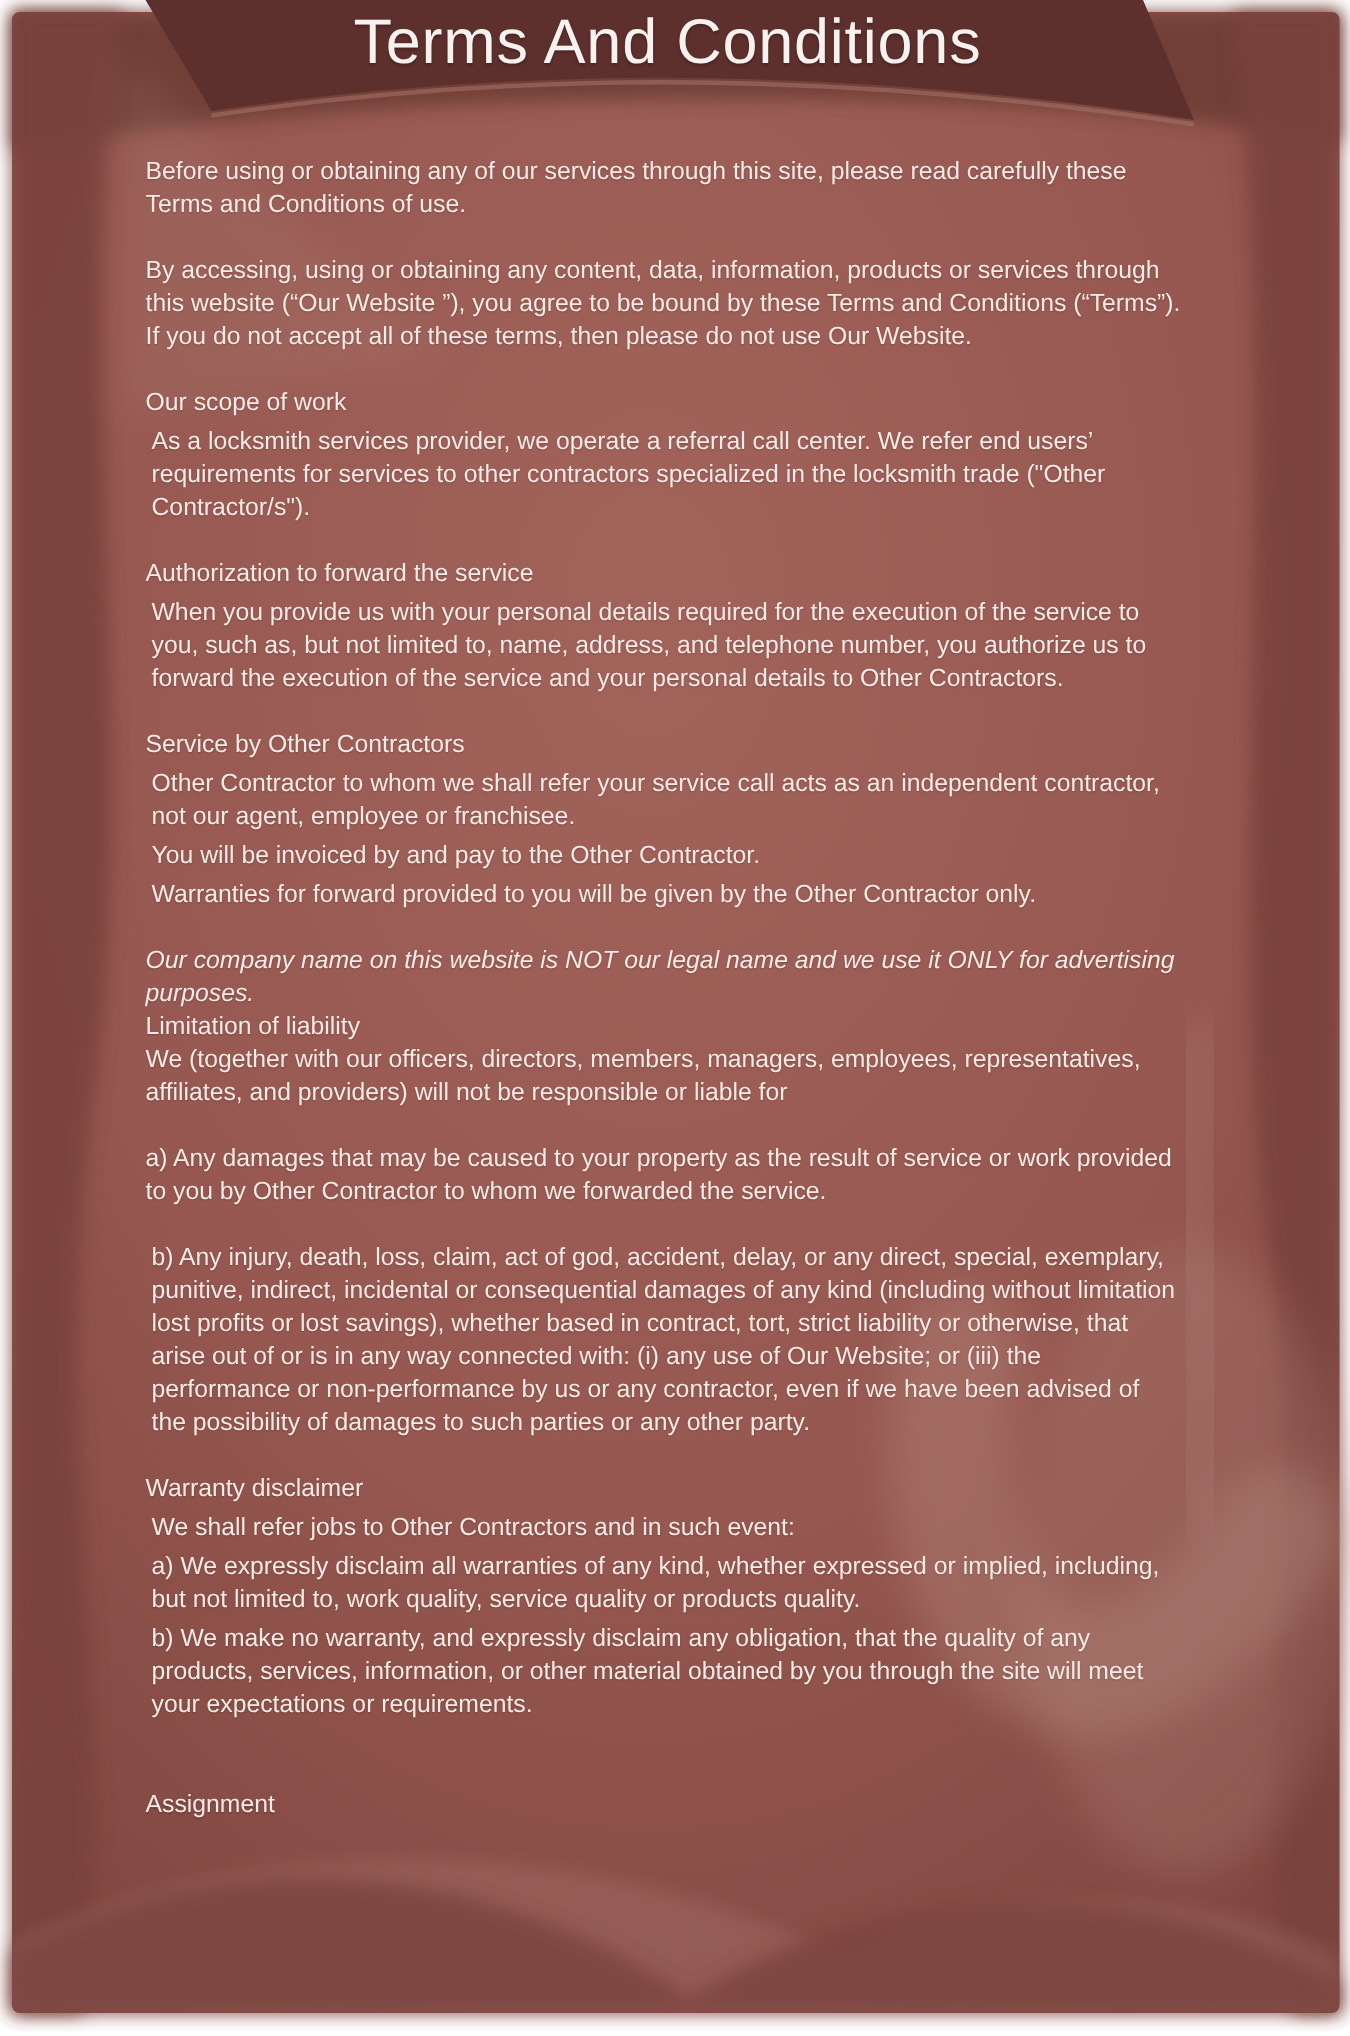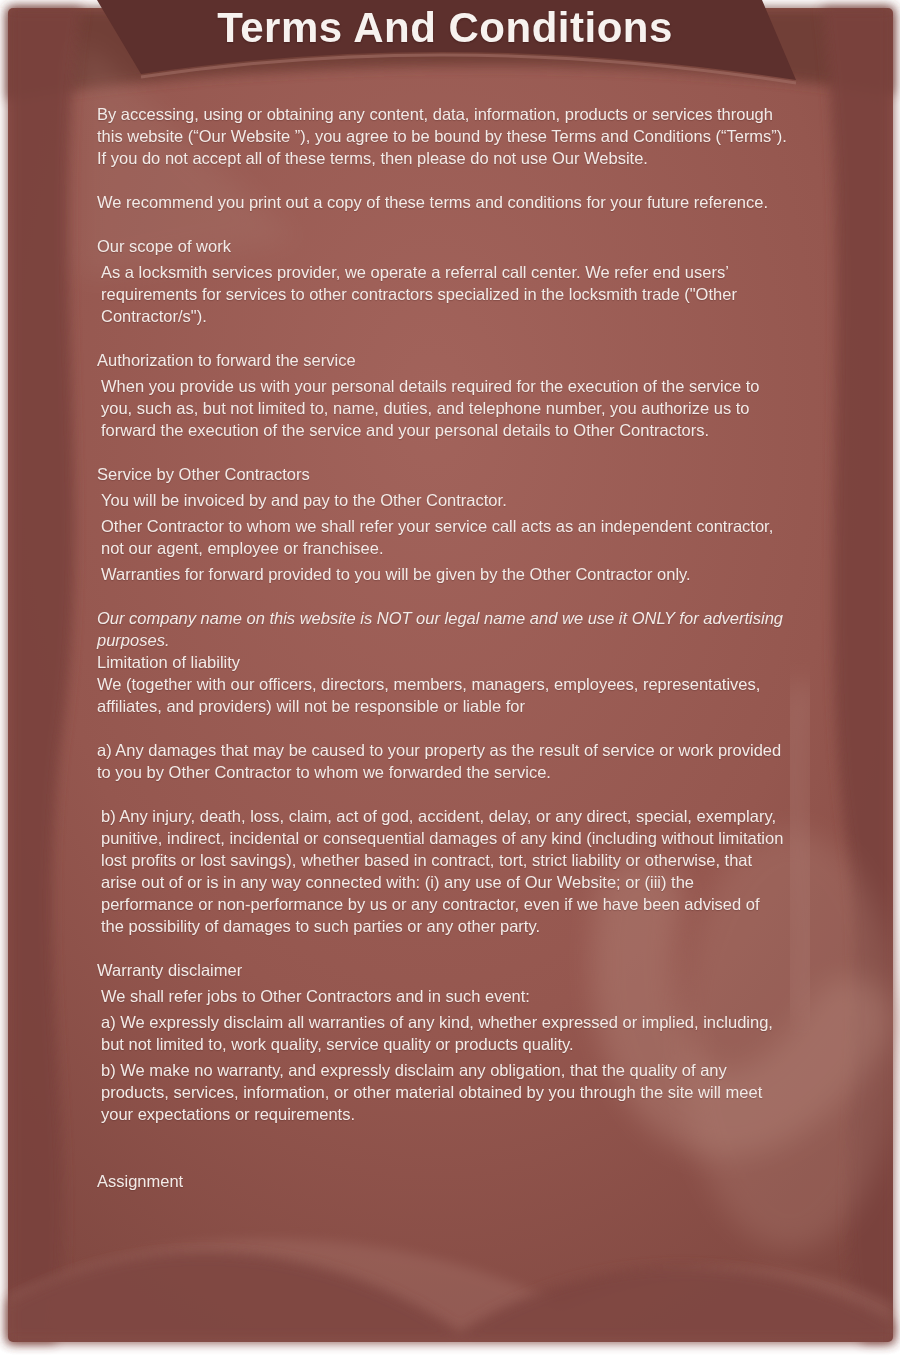--- a/index.html
+++ b/index.html
@@ -22,21 +22,21 @@
     position:absolute; left:0; top:0;
     width:900px; height:110px;
     pointer-events:none;
   }
   .ribbon-svg { position:absolute; left:0; top:0; display:block; }
   .page-title {
     position:absolute; left:95px; top:4px; width:700px;
     margin:0;
     text-align:center;
     font-size:42px;
-    font-weight:bold;
+    font-weight:normal;
     letter-spacing:0.5px;
     color:#f7f2ef;
     text-shadow:0 1px 2px rgba(40,10,10,0.35);
   }
   .content {
     position:absolute;
     left:97px; top:103px;
     width:691px;
     color:#f2ebe8;
     font-size:16.5px;
@@ -100,37 +100,37 @@
   <div class="ribbon-wrap">
     <svg class="ribbon-svg" width="900" height="110" viewBox="0 0 900 110" xmlns="http://www.w3.org/2000/svg">
       <path d="M97,0 L762,0 L796,80 Q455,27 141,74 Z" fill="#5d302d"></path>
       <path d="M141,77 Q455,30 796,83" stroke="#a5726a" stroke-width="3" fill="none" opacity="0.55"></path>
     </svg>
     <h1 class="page-title">Terms And Conditions</h1>
   </div>
 
   <main class="content">
 
+    <p class="para">Before using or obtaining any of our services through this site, please read carefully these Terms and Conditions of use.</p>
     <p class="para">By accessing, using or obtaining any content, data, information, products or services through this website (“Our Website ”), you agree to be bound by these Terms and Conditions (“Terms”). If you do not accept all of these terms, then please do not use Our Website.</p>
-    <p class="para">We recommend you print out a copy of these terms and conditions for your future reference.</p>
 
     <section class="sec">
       <h2 class="sec-heading">Our scope of work</h2>
       <p class="line">As a locksmith services provider, we operate a referral call center. We refer end users’ requirements for services to other contractors specialized in the locksmith trade ("Other Contractor/s").</p>
     </section>
 
     <section class="sec">
       <h2 class="sec-heading">Authorization to forward the service</h2>
-      <p class="line">When you provide us with your personal details required for the execution of the service to you, such as, but not limited to, name, duties, and telephone number, you authorize us to forward the execution of the service and your personal details to Other Contractors.</p>
+      <p class="line">When you provide us with your personal details required for the execution of the service to you, such as, but not limited to, name, address, and telephone number, you authorize us to forward the execution of the service and your personal details to Other Contractors.</p>
     </section>
 
     <section class="sec">
       <h2 class="sec-heading">Service by Other Contractors</h2>
+      <p class="line">Other Contractor to whom we shall refer your service call acts as an independent contractor, not our agent, employee or franchisee.</p>
       <p class="line">You will be invoiced by and pay to the Other Contractor.</p>
-      <p class="line">Other Contractor to whom we shall refer your service call acts as an independent contractor, not our agent, employee or franchisee.</p>
       <p class="line">Warranties for forward provided to you will be given by the Other Contractor only.</p>
     </section>
 
     <p class="para no-gap">Our company name on this website is NOT our legal name and we use it ONLY for advertising purposes.</p>
 
     <section class="sec">
       <h2 class="sec-heading">Limitation of liability</h2>
       <p class="para">We (together with our officers, directors, members, managers, employees, representatives, affiliates, and providers) will not be responsible or liable for</p>
       <p class="para">a) Any damages that may be caused to your property as the result of service or work provided to you by Other Contractor to whom we forwarded the service.</p>
       <p class="line">b) Any injury, death, loss, claim, act of god, accident, delay, or any direct, special, exemplary, punitive, indirect, incidental or consequential damages of any kind (including without limitation lost profits or lost savings), whether based in contract, tort, strict liability or otherwise, that arise out of or is in any way connected with: (i) any use of Our Website; or (iii) the performance or non-performance by us or any contractor, even if we have been advised of the possibility of damages to such parties or any other party.</p>

